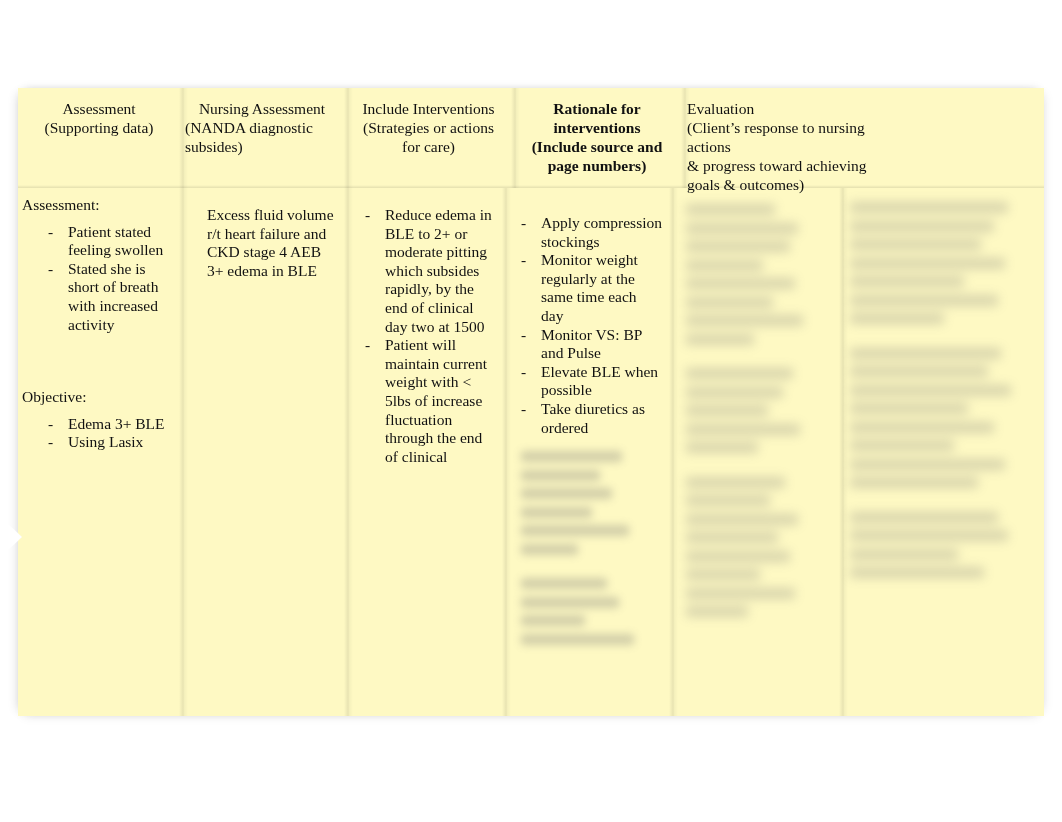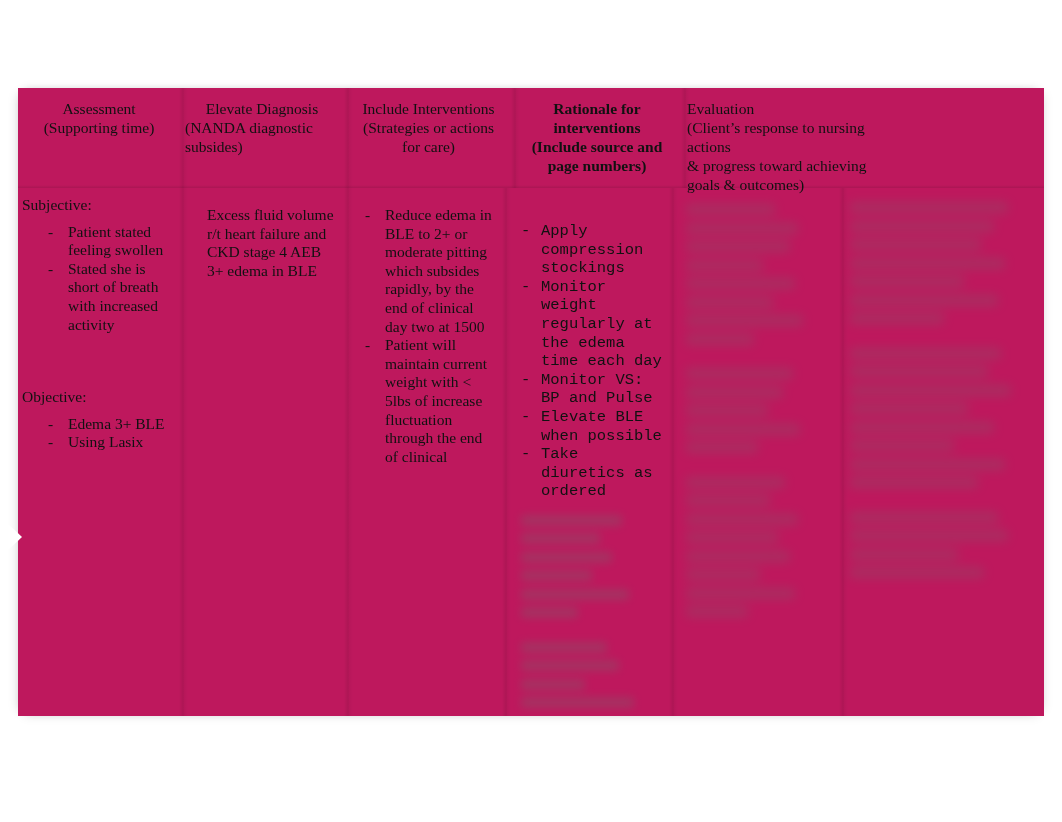--- a/index.html
+++ b/index.html
@@ -24,21 +24,21 @@
     height: 822px;
   }
 
   
   #careplan-table {
     position: absolute;
     left: 18px;
     top: 88px;
     width: 1026px;
     height: 628px;
-    background: #be185d;
+    background: #fef9c3;
     box-shadow:
       0 0 0 0 rgba(0,0,0,0),
       -6px 0 10px -6px rgba(0,0,0,0.16),
       6px 0 10px -6px rgba(0,0,0,0.10),
       0 -5px 9px -6px rgba(0,0,0,0.13),
       0 6px 10px -6px rgba(0,0,0,0.10);
   }
 
   .row {
     display: flex;
@@ -190,27 +190,27 @@
 
 <div id="page">
 
   <div id="careplan-table">
 
     <div class="row" id="header-row">
 
       <div class="col c1">
         <div class="hcell">
           <div>Assessment</div>
-          <div>(Supporting time)</div>
+          <div>(Supporting data)</div>
         </div>
       </div>
 
       <div class="col c2">
         <div class="hcell left-align">
-          <div style="text-align:center">Elevate Diagnosis</div>
+          <div style="text-align:center">Nursing Assessment</div>
           <div>(NANDA diagnostic</div>
           <div>subsides)</div>
         </div>
       </div>
 
 
       <div class="col c4">
         <div class="hcell">
           <div>Include Interventions</div>
           <div>(Strategies or actions</div>
@@ -235,21 +235,21 @@
           <div> goals &amp; outcomes)</div>
         </div>
       </div>
 
     </div>
 
     <div class="row" id="body-row">
 
       <div class="col c1">
         <div class="bcell">
-          <div class="plain-line">Subjective:</div>
+          <div class="plain-line">Assessment:</div>
           <ul class="dashlist">
             <li>Patient stated feeling swollen</li>
             <li>Stated she is short of breath with increased activity</li>
           </ul>
           <div class="spacer-block"></div>
           <div class="plain-line">Objective:</div>
           <ul class="dashlist">
             <li>Edema 3+ BLE</li>
             <li>Using Lasix</li>
           </ul>
@@ -266,23 +266,23 @@
         <div class="bcell" style="padding-top:18px;">
           <ul class="dashlist fade-clip" style="margin-top:0;padding-left:14px;">
             <li>Reduce edema in BLE to 2+ or moderate pitting which subsides rapidly, by the end of clinical day two at 1500</li>
             <li>Patient will maintain current weight with &lt; 5lbs of increase fluctuation through the end of clinical</li>
           </ul>
         </div>
       </div>
 
       <div class="col c4">
         <div class="bcell" style="padding-top:18px;">
-          <ul class="dashlist" style="margin-top:16px;padding-left:12px;font-family:Liberation Mono, monospace;">
+          <ul class="dashlist" style="margin-top:8px;padding-left:12px;">
             <li>Apply compression stockings</li>
-            <li>Monitor weight regularly at the edema time each day</li>
+            <li>Monitor weight regularly at the same time each day</li>
             <li>Monitor VS: BP and Pulse</li>
             <li>Elevate BLE when possible</li>
             <li>Take diuretics as ordered</li>
           </ul>
           <div class="redacted" style="margin:14px 18px 0 14px;">
             <div class="rline" style="width:82%"></div>
             <div class="rline" style="width:64%"></div>
             <div class="rline" style="width:74%"></div>
             <div class="rline" style="width:58%"></div>
             <div class="rline" style="width:88%"></div>

